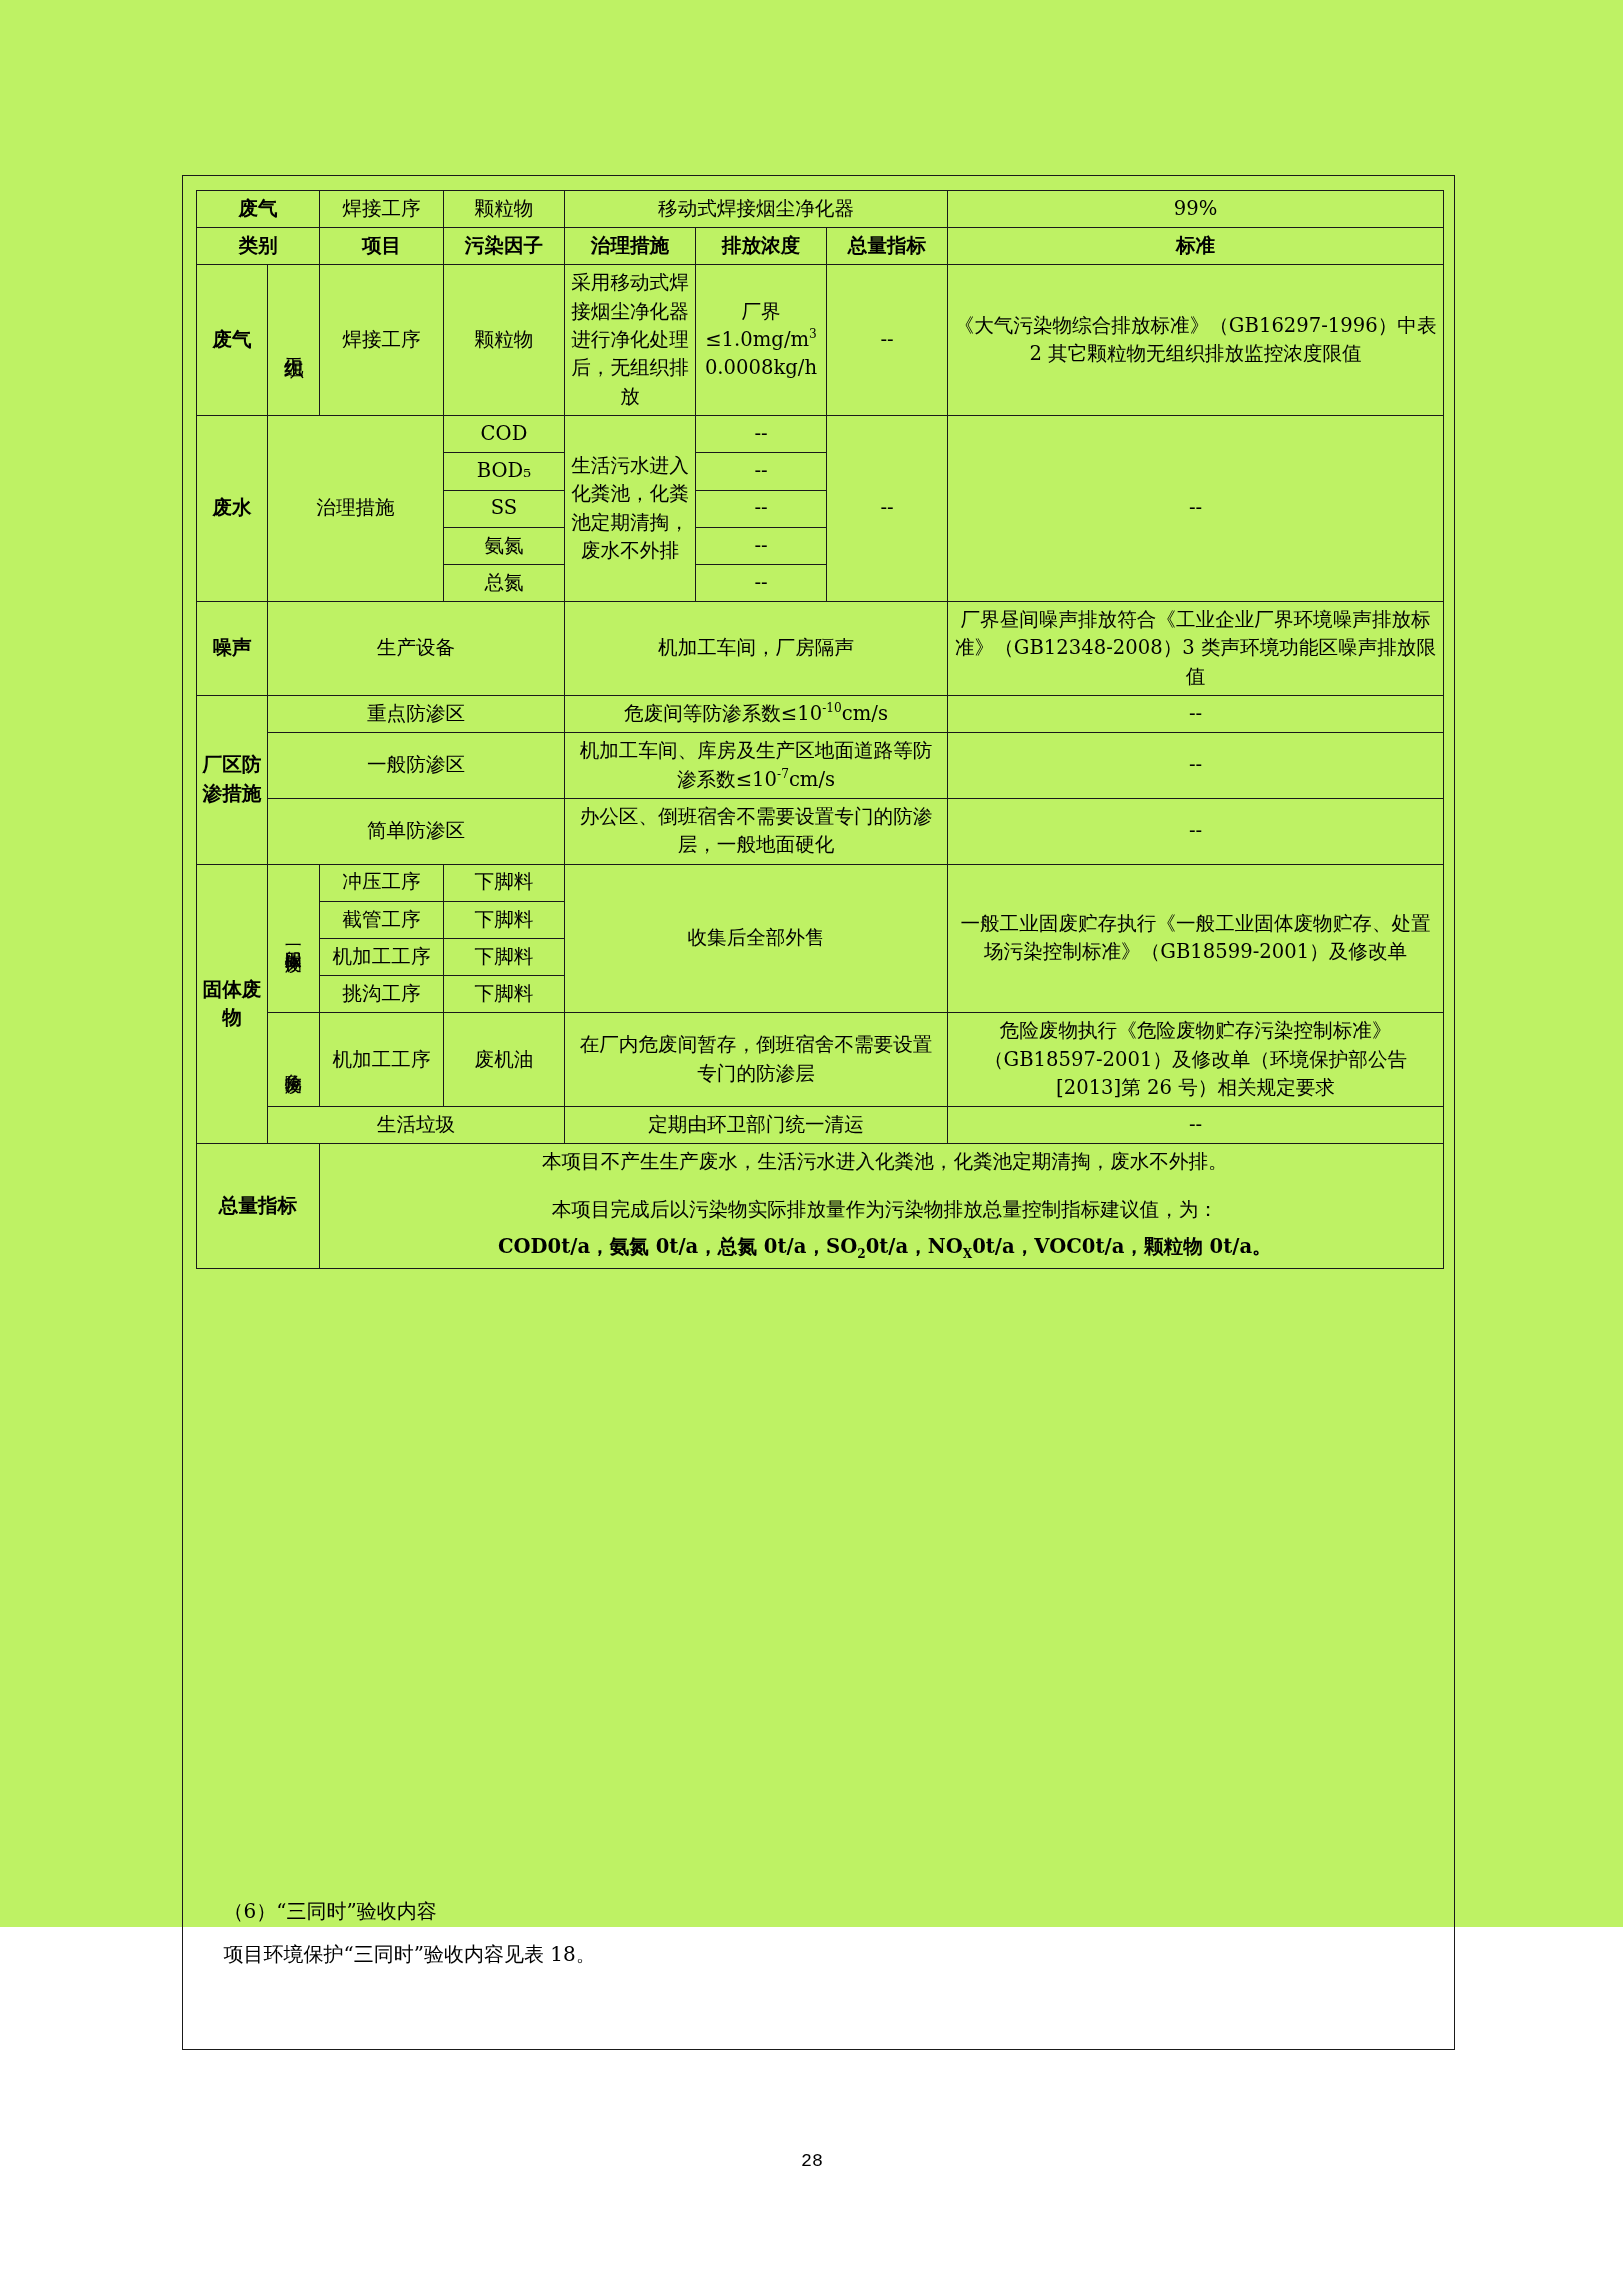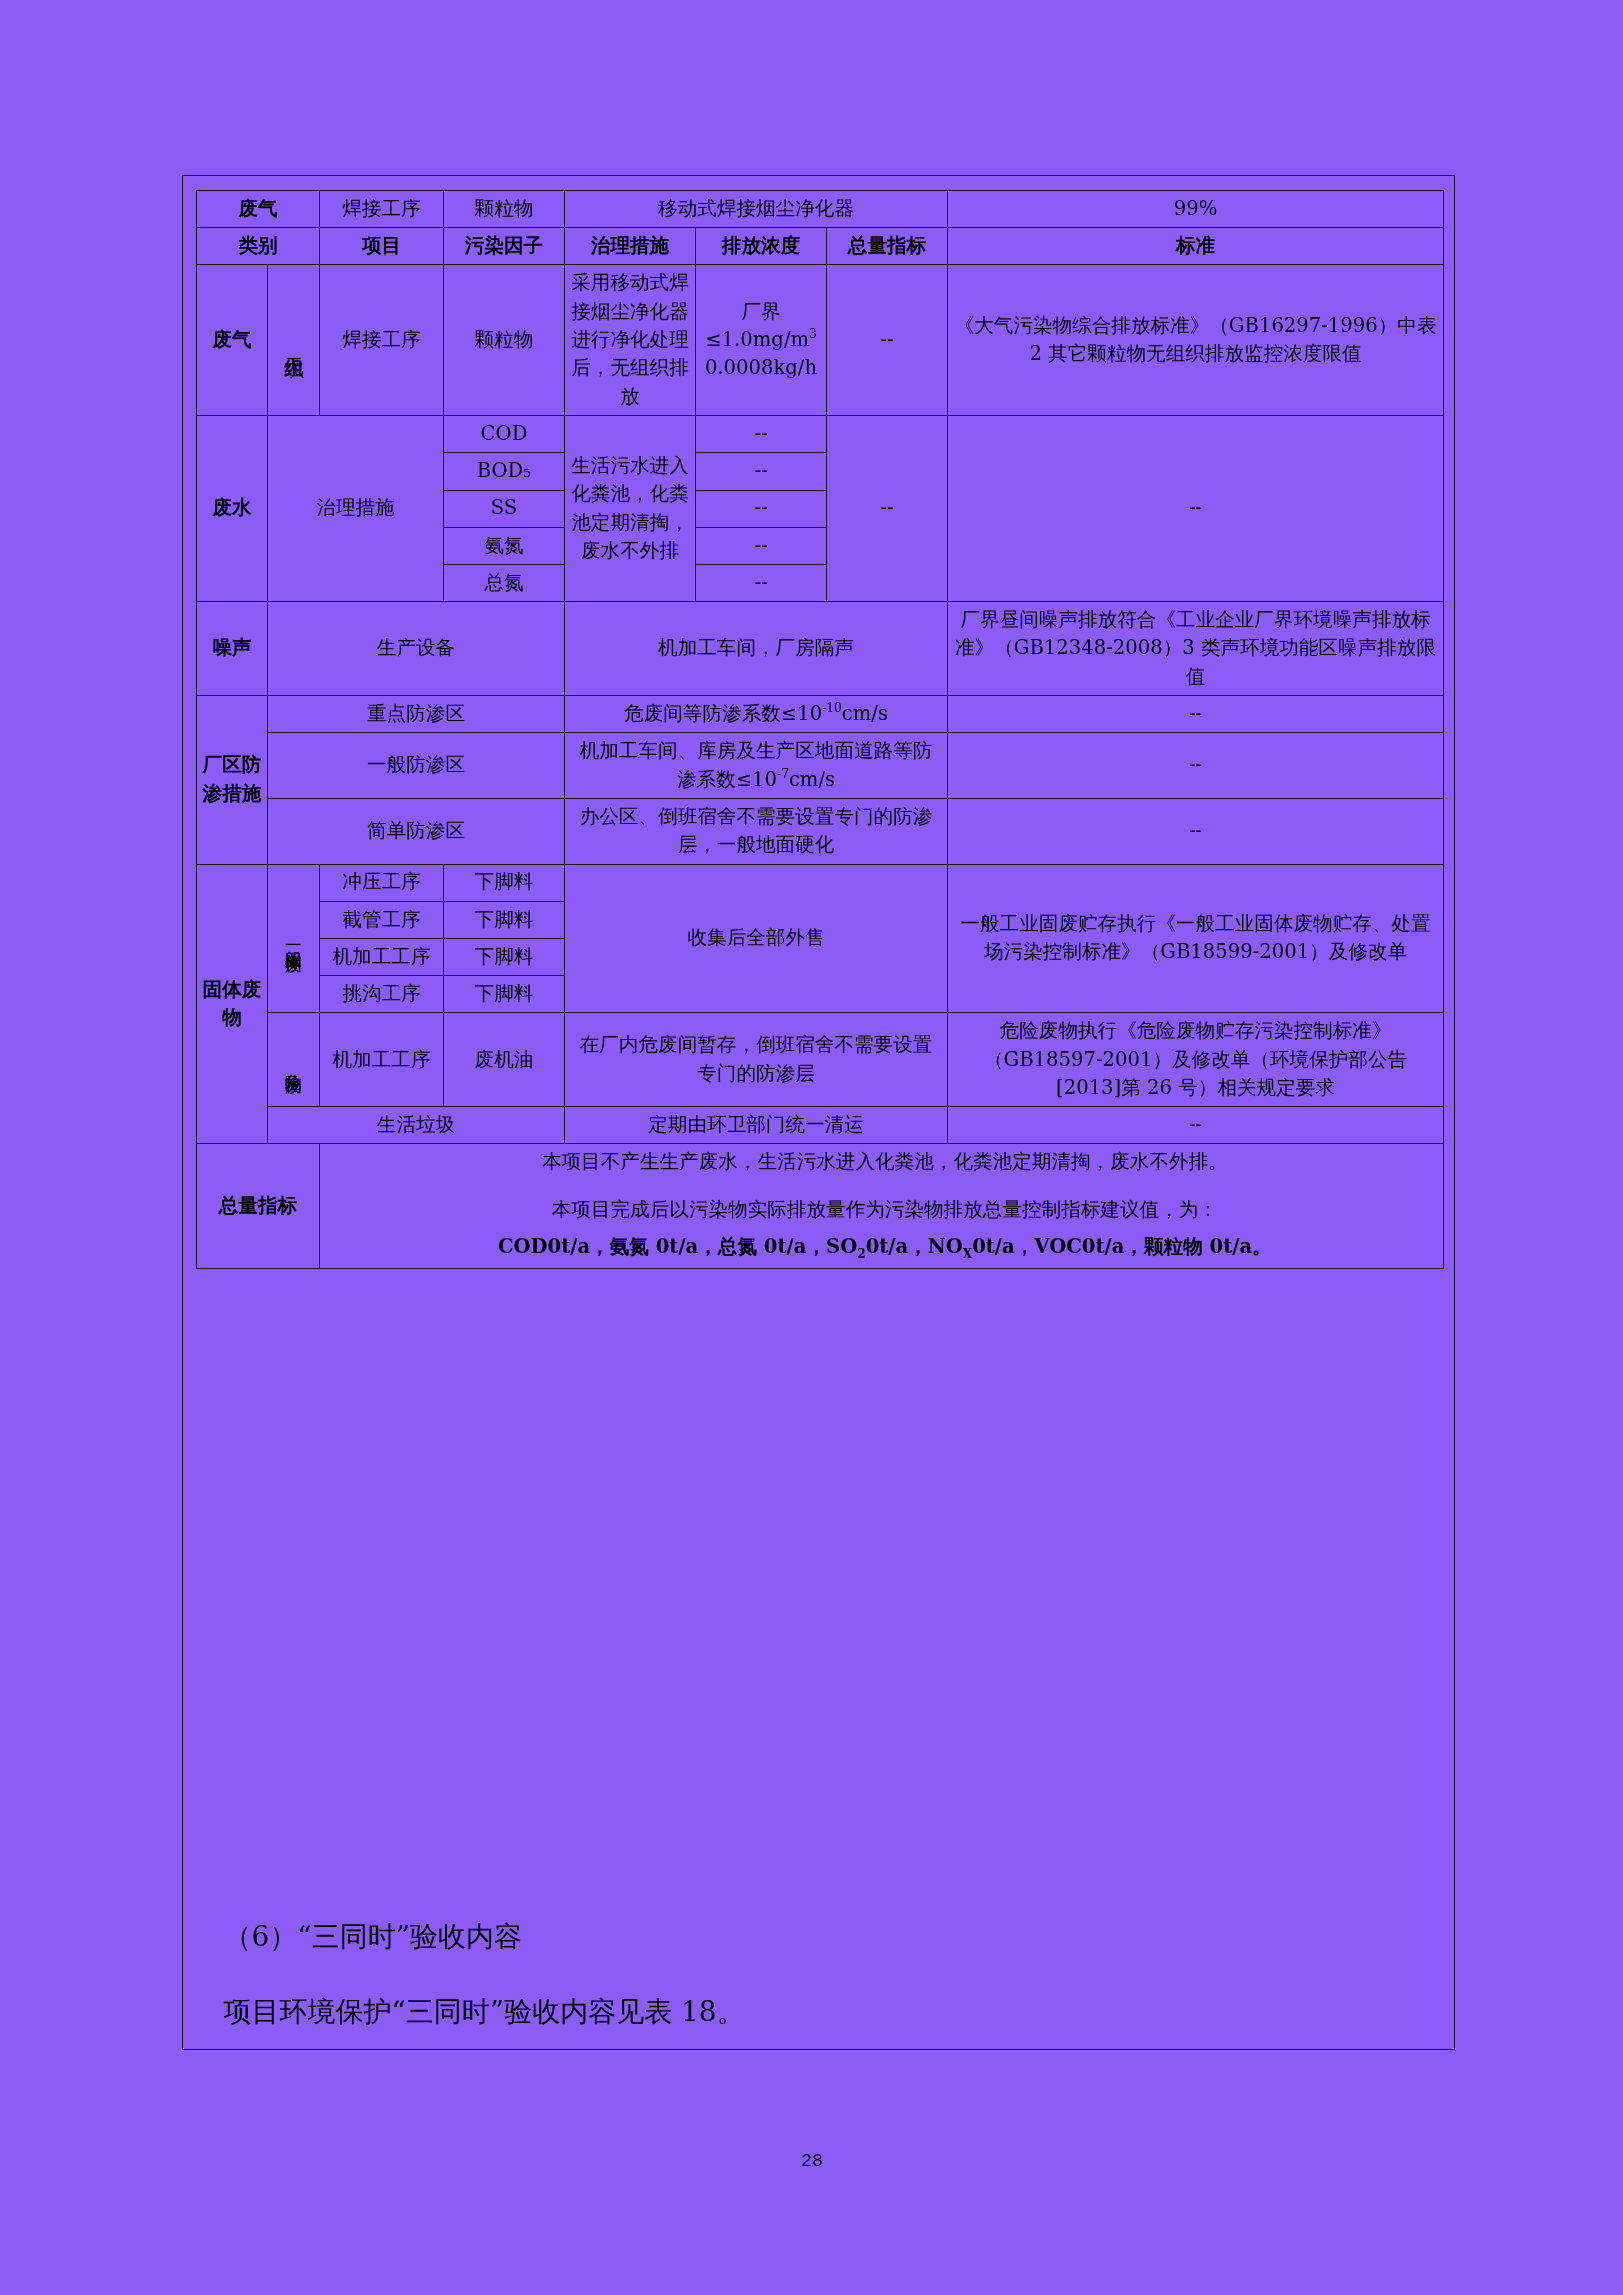--- a/index.html
+++ b/index.html
@@ -11,22 +11,22 @@
     width: 1624px;
     height: 2295px;
     font-family: "DejaVu Serif", "Liberation Serif", serif;
     color: #000000;
     position: relative;
   }
   .page {
     position: absolute;
     left: 0; top: 0;
     width: 1624px;
-    height: 2295px;
-    background: #8b5cf6;
+    height: 1927px;
+    background: #bef264;
   }
   .content {
     position: absolute;
     left: 196px;
     top: 190px;
     width: 1247px;
   }
   table.main {
     border-collapse: collapse;
     width: 1247px;
@@ -51,22 +51,22 @@
   }
   .narrow { line-height: 1.3; }
   .small { font-size: 17px; }
   sup { font-size: 0.62em; vertical-align: super; }
   sub { font-size: 0.62em; vertical-align: sub; }
   .leftpad {
     text-align: left;
     padding-left: 11.8px !important;
   }
   .para {
-    margin-top: 26px;
-    font-size: 28px;
+    margin-top: 8px;
+    font-size: 20px;
     line-height: 1.75;
   }
   .para.first { text-indent: 0; padding-left: 27.5px; }
   .para.second { padding-left: 27.5px; }
   .pagenum {
     position: absolute;
     top: 2151px;
     left: 0;
     width: 1624px;
     text-align: center;

